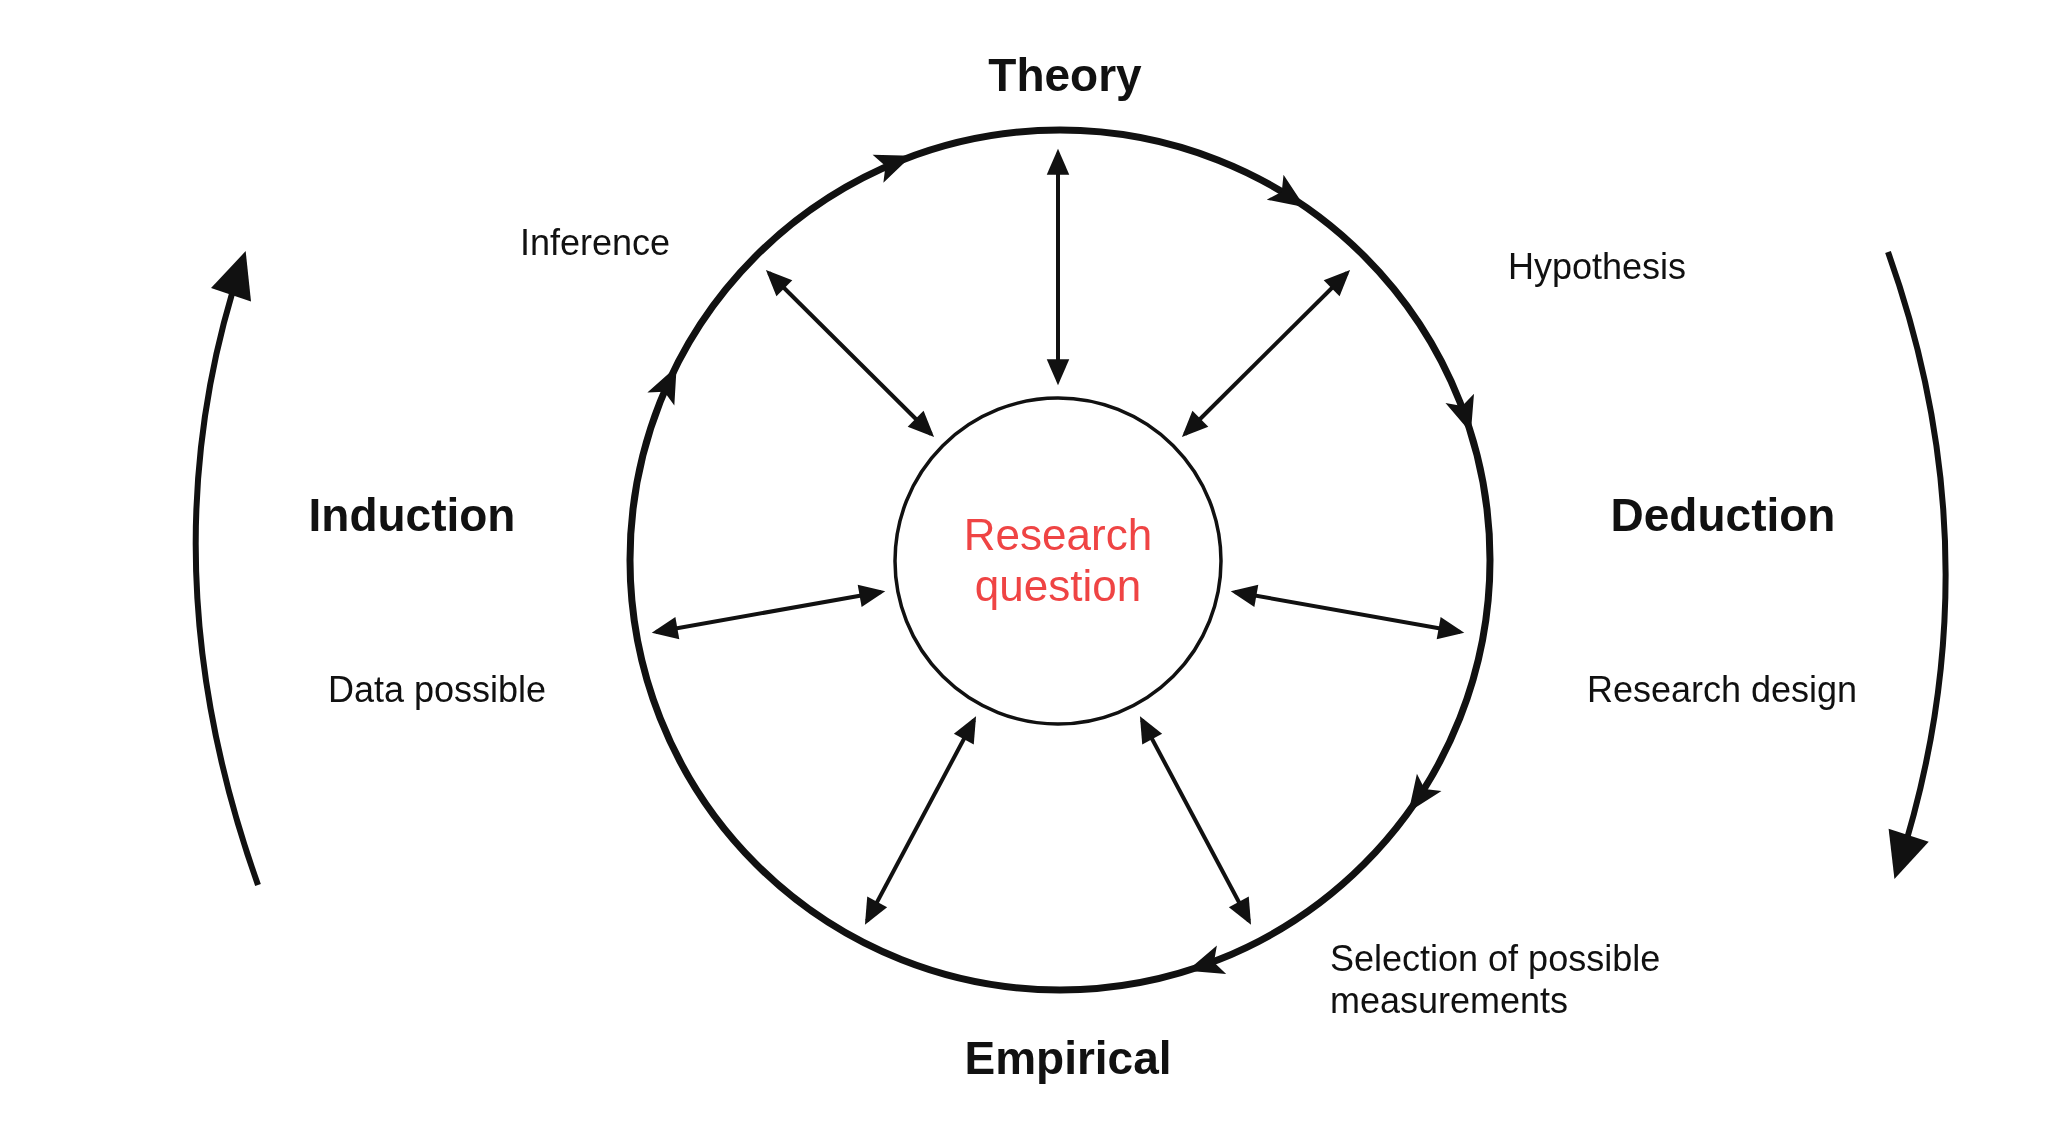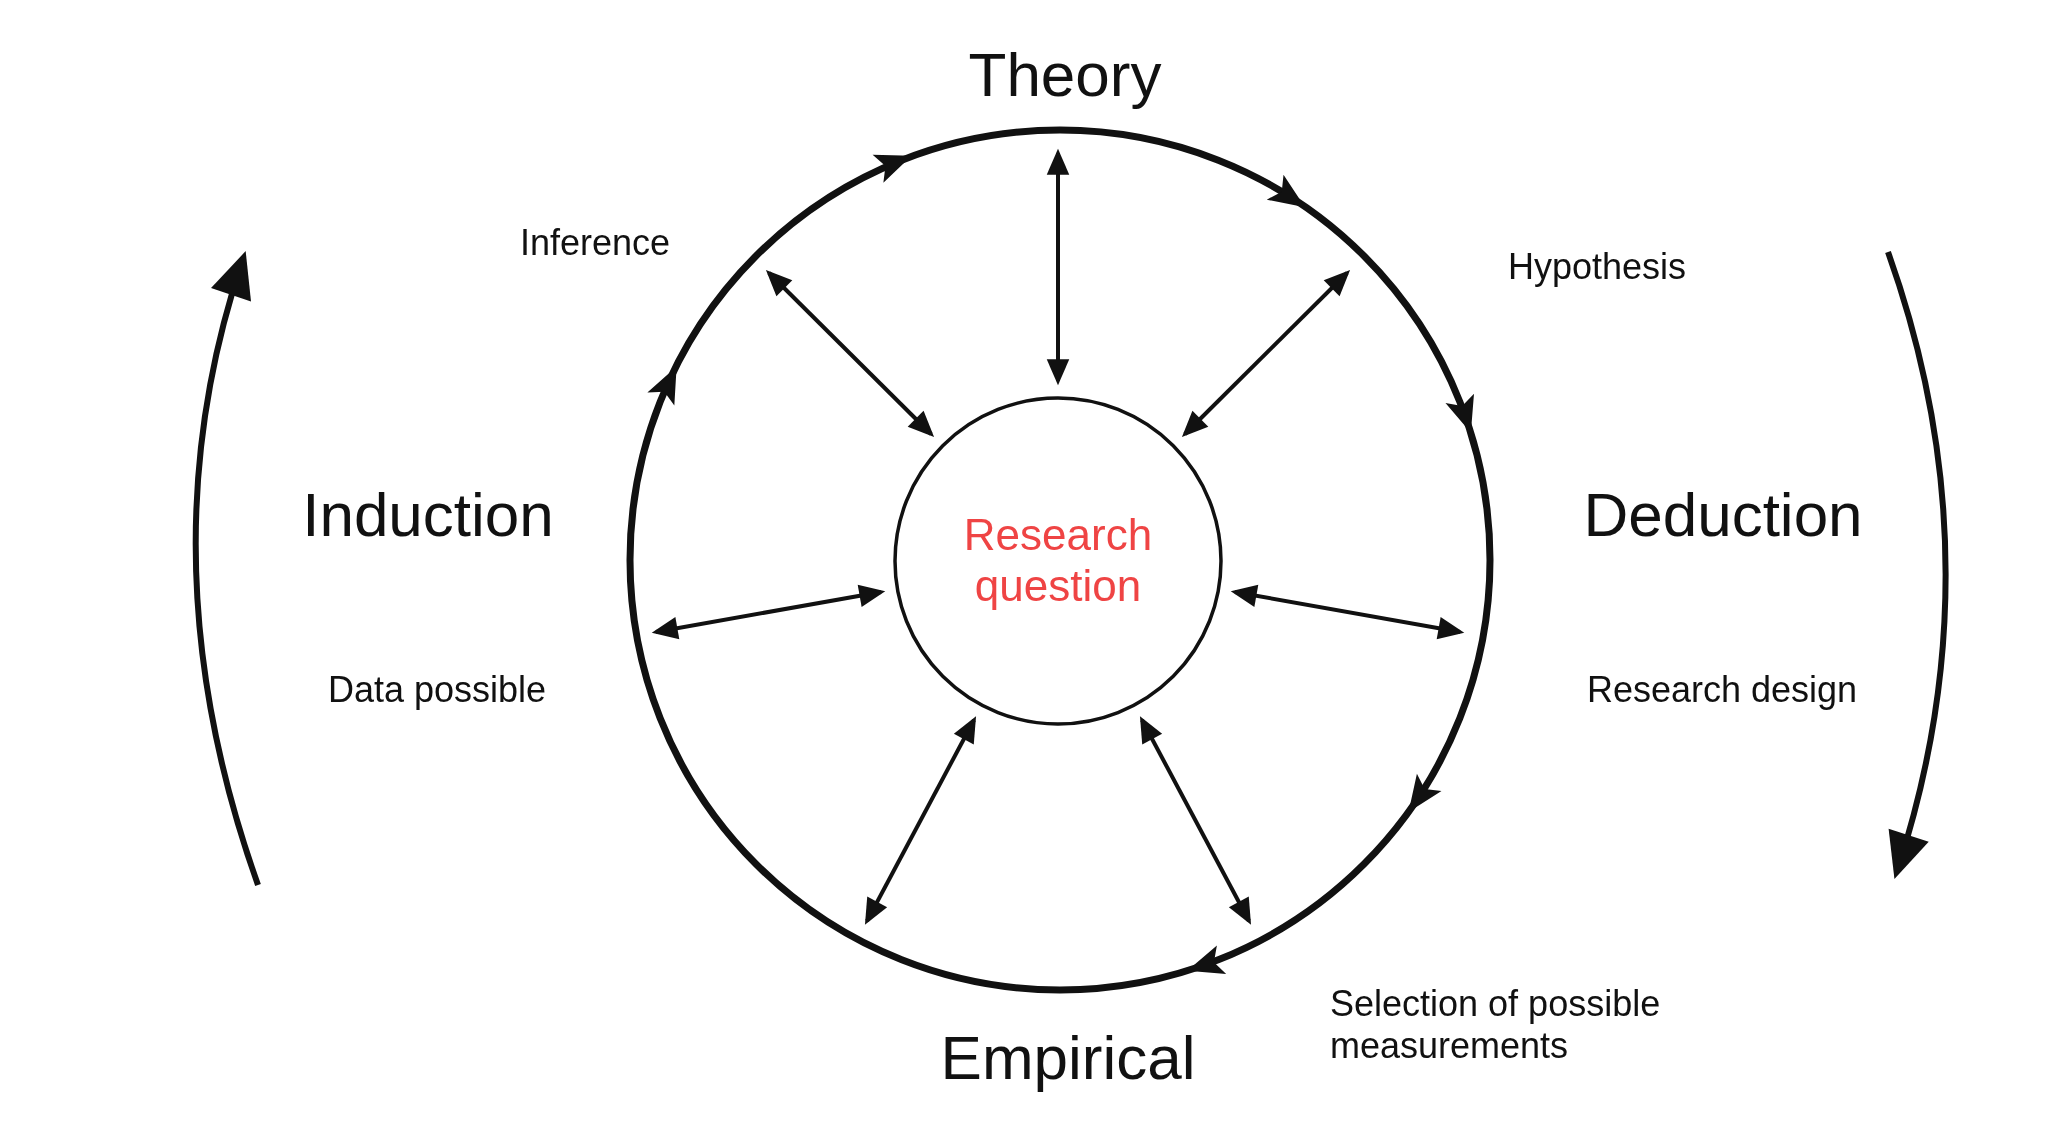--- a/index.html
+++ b/index.html
@@ -25,22 +25,22 @@
   }
   .lbl {
     position: absolute;
     transform: translate(-50%, -50%);
     font-size: 36px;
     line-height: 1.18;
     white-space: nowrap;
     color: #111111;
   }
   .lbl.bold {
-    font-weight: normal;
-    font-size: 62px;
+    font-weight: bold;
+    font-size: 46px;
   }
   .lbl.block-left {
     transform: translate(0, -50%);
     white-space: normal;
     text-align: left;
     width: 440px;
   }
   .center-label {
     position: absolute;
     left: 1058px;
@@ -93,21 +93,21 @@
 
     <path d="M 258 885 Q 142 560 242 262" fill="none" stroke="#111111" stroke-width="6" marker-end="url(#big)"></path>
     <path d="M 1888 252 Q 1998 560 1898 868" fill="none" stroke="#111111" stroke-width="6" marker-end="url(#big)"></path>
   </svg>
 
   <div class="center-label">Research question</div>
 
   <div class="lbl bold" style="left:1065px; top:75px;">Theory</div>
   <div class="lbl bold" style="left:1723px; top:515px;text-align:center;">Deduction</div>
   <div class="lbl bold" style="left:1068px; top:1058px;">Empirical</div>
-  <div class="lbl bold" style="left:412px;  top:515px;margin-left:16px;">Induction</div>
+  <div class="lbl bold" style="left:412px;  top:515px;">Induction</div>
 
   <div class="lbl" style="left:595px;  top:243px;">Inference</div>
   <div class="lbl" style="left:1722px; top:690px;">Research design</div>
   <div class="lbl" style="left:1597px; top:267px;">Hypothesis</div>
-  <div class="lbl block-left" style="left:1330px; top:980px;margin-top:45px;">Selection of possible measurements</div>
+  <div class="lbl block-left" style="left:1330px; top:980px;">Selection of possible measurements</div>
   <div class="lbl" style="left:437px;  top:690px;">Data possible</div>
 
 </div>
 
 </body></html>

